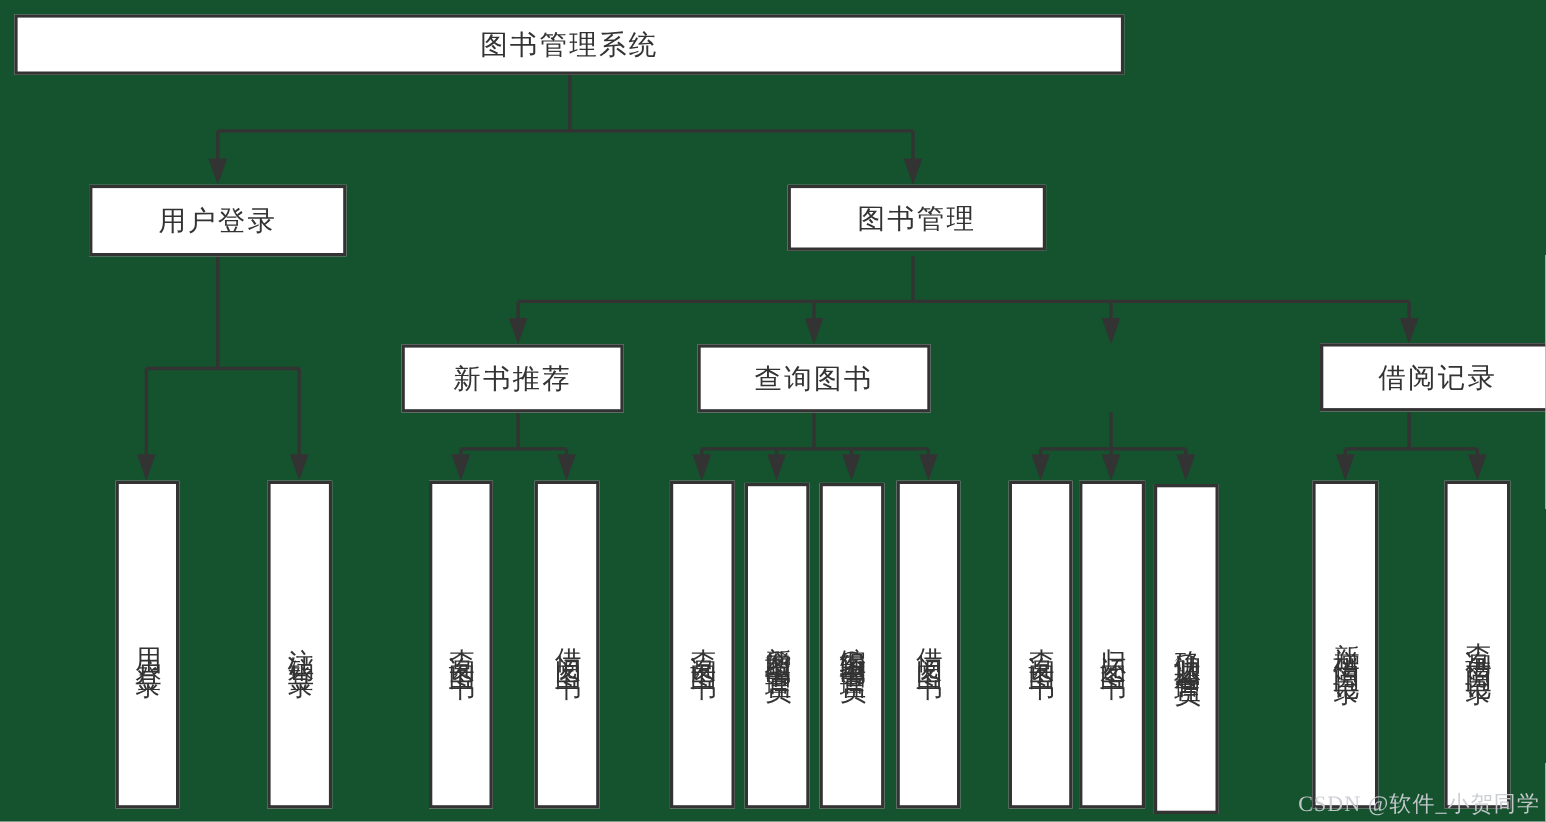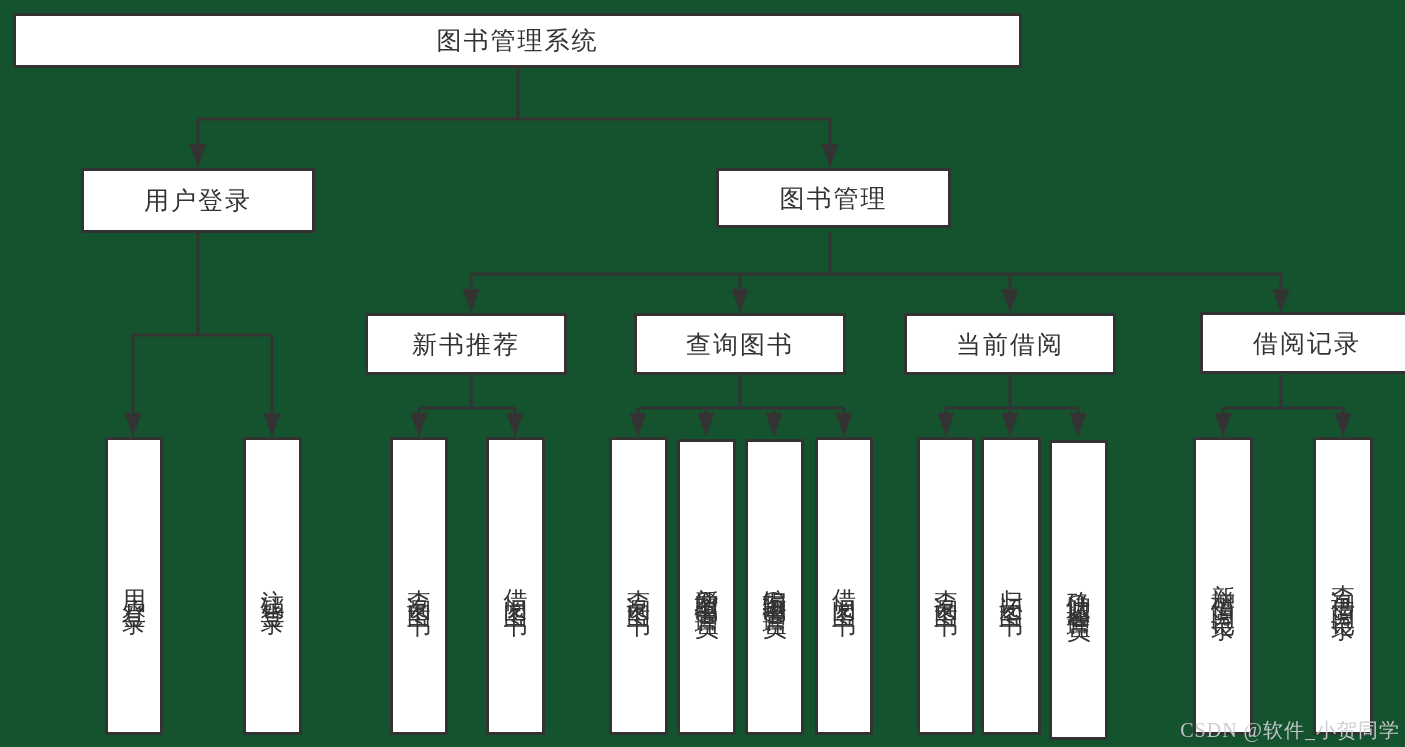--- a/index.html
+++ b/index.html
@@ -86,23 +86,20 @@
   <div class="node h" style="left:716px;top:168px;width:235px;height:60px">
     <span>图书管理</span>
   </div>
 
   <div class="node h" style="left:365px;top:313px;width:202px;height:62px">
     <span>新书推荐</span>
   </div>
   <div class="node h" style="left:634px;top:313px;width:212px;height:62px">
     <span>查询图书</span>
   </div>
-  <div class="node h" style="left:904px;top:313px;width:212px;height:62px">
-    <span>当前借阅</span>
-  </div>
   <div class="node h" style="left:1200px;top:312px;width:214px;height:62px">
     <span>借阅记录</span>
   </div>
 
   <div class="node v v-short" style="left:105px;top:437px;width:58px;height:298px">
     <span>用户登录</span>
   </div>
   <div class="node v v-short" style="left:243px;top:437px;width:59px;height:298px">
     <span>注销登录</span>
   </div>

